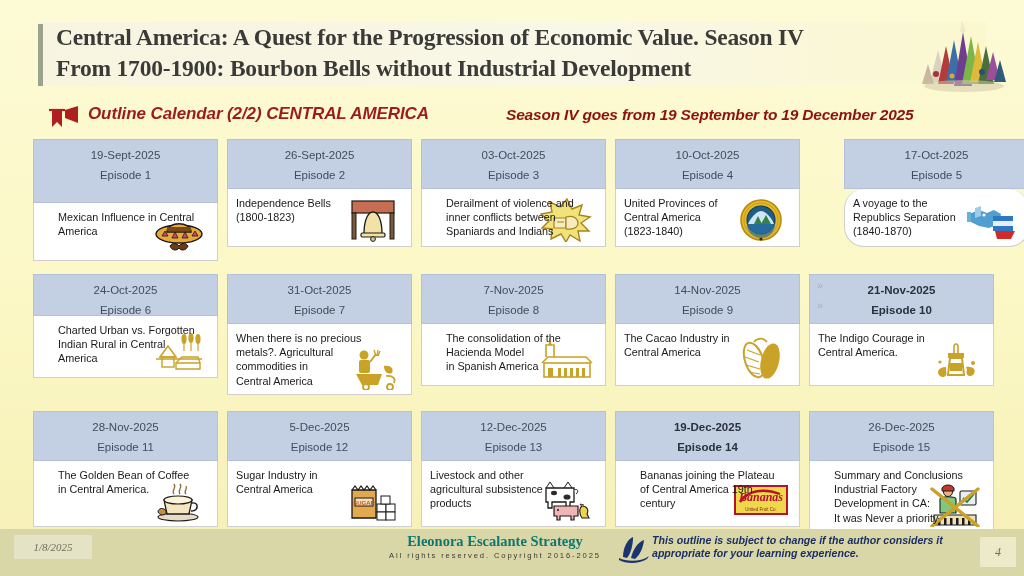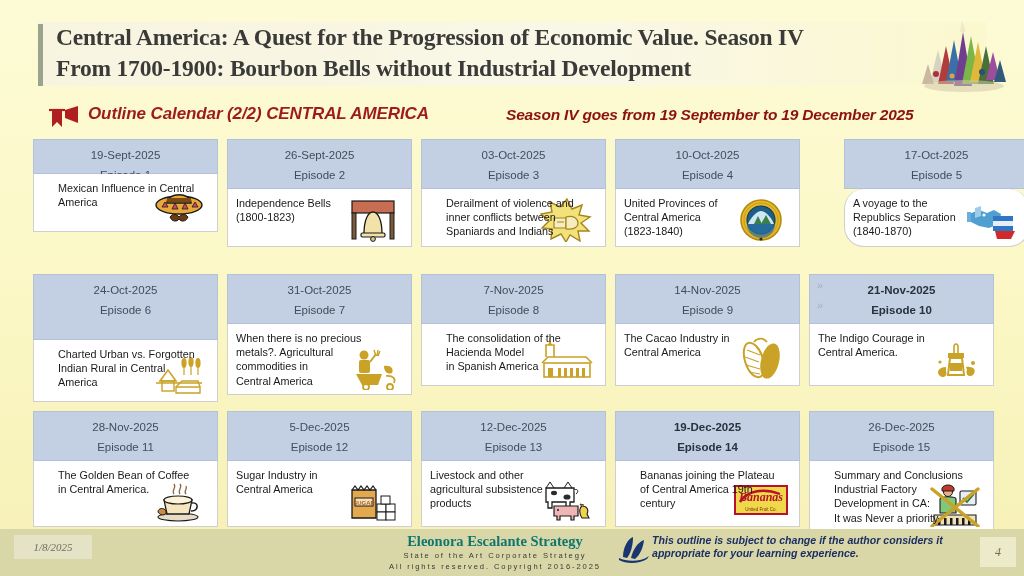--- a/index.html
+++ b/index.html
@@ -262,21 +262,21 @@
         </g>
         <path d="M8,6 L18,6 L18,22 L13,17 L8,22 Z" fill="#b01f1f"></path>
       </svg>
     </div>
     <div id="outline-label">Outline Calendar (2/2) CENTRAL AMERICA</div>
     <div id="season-range">Season IV goes from 19 September to 19 December 2025</div>
   </div>
 
   <div id="grid">
       <div class="card" style="left: 0px; top: 0px;">
-        <div class="card-head" style="height: 35px;">
+        <div class="card-head" style="height: 64px;">
           <span class="card-date">19-Sept-2025</span>
           <span class="card-ep">Episode 1</span>
         </div>
         <div class="card-body" style="min-height: 58px;">
           <div class="card-desc wide">Mexican Influence in Central
 America</div>
           <div class="card-icon"><svg viewBox="0 0 54 44" width="54" height="44">
               <ellipse cx="27" cy="22" rx="23" ry="9" fill="#e8a83a" stroke="#1a1a1a" stroke-width="1.4"></ellipse>
               <path d="M15,20 C15,9 39,9 39,20 Z" fill="#e8a83a" stroke="#1a1a1a" stroke-width="1.4"></path>
               <rect x="15" y="15" width="24" height="4" fill="#7a4a12"></rect>
@@ -363,21 +363,21 @@
               <rect x="30" y="18" width="20" height="5" fill="#2f77c4"></rect>
               <rect x="30" y="23" width="20" height="5" fill="#e8eef5"></rect>
               <rect x="30" y="28" width="20" height="5" fill="#2f77c4"></rect>
               <path d="M32,33 L52,33 L48,41 L34,41 Z" fill="#cf2b2b"></path>
               <rect x="4" y="14" width="4" height="10" fill="#6ab0dd"></rect>
               <circle cx="21" cy="17" r="1.6" fill="#fff"></circle>
             </svg></div>
         </div>
       </div>
       <div class="card" style="left: 0px; top: 135px;">
-        <div class="card-head" style="height: 66px;">
+        <div class="card-head" style="height: 42px;">
           <span class="card-date">24-Oct-2025</span>
           <span class="card-ep">Episode 6</span>
         </div>
         <div class="card-body" style="min-height: 62px;">
           <div class="card-desc wide">Charted Urban vs. Forgotten
 Indian Rural in Central
 America</div>
           <div class="card-icon"><svg viewBox="0 0 54 44" width="54" height="44">
               <line x1="4" y1="30" x2="50" y2="30" stroke="#c9a227" stroke-width="1.4"></line>
               <polygon points="8,28 16,17 24,28" fill="none" stroke="#c9a227" stroke-width="1.6"></polygon>
@@ -601,21 +601,20 @@
             </svg></div>
         </div>
       </div>
     </div>
 
   <div id="footer">
     <div id="footer-date">1/8/2025</div>
 
     <div id="footer-brand">
       <span id="brand-name">Eleonora Escalante Strategy</span>
-      <span id="brand-tag">State of the Art Corporate Strategy</span>
       <span id="brand-rights">All rights reserved. Copyright 2016-2025</span>
     </div>
 
     <div id="footer-logo">
       <svg viewBox="0 0 34 28" width="34" height="28">
         <path d="M6,22 C6,12 11,4 16,2 C16,10 14,18 10,23 Z" fill="#1b3570"></path>
         <path d="M14,23 C16,14 21,7 27,5 C26,13 23,20 18,24 Z" fill="#1b3570"></path>
         <path d="M2,23 C10,27 24,27 32,21 L30,24 C22,29 9,29 2,25 Z" fill="#1b3570"></path>
       </svg>
     </div>

